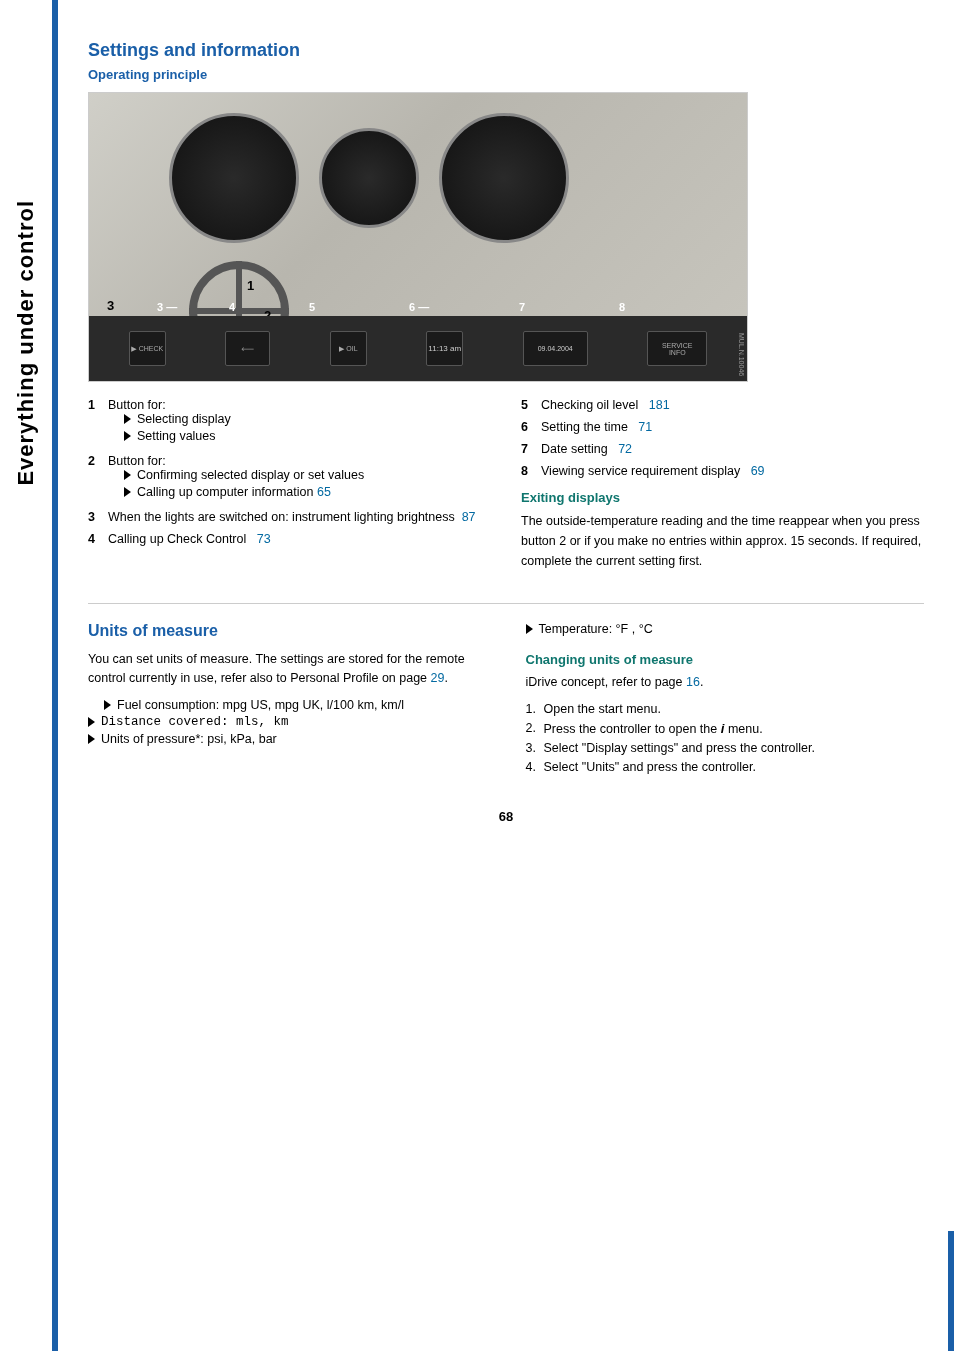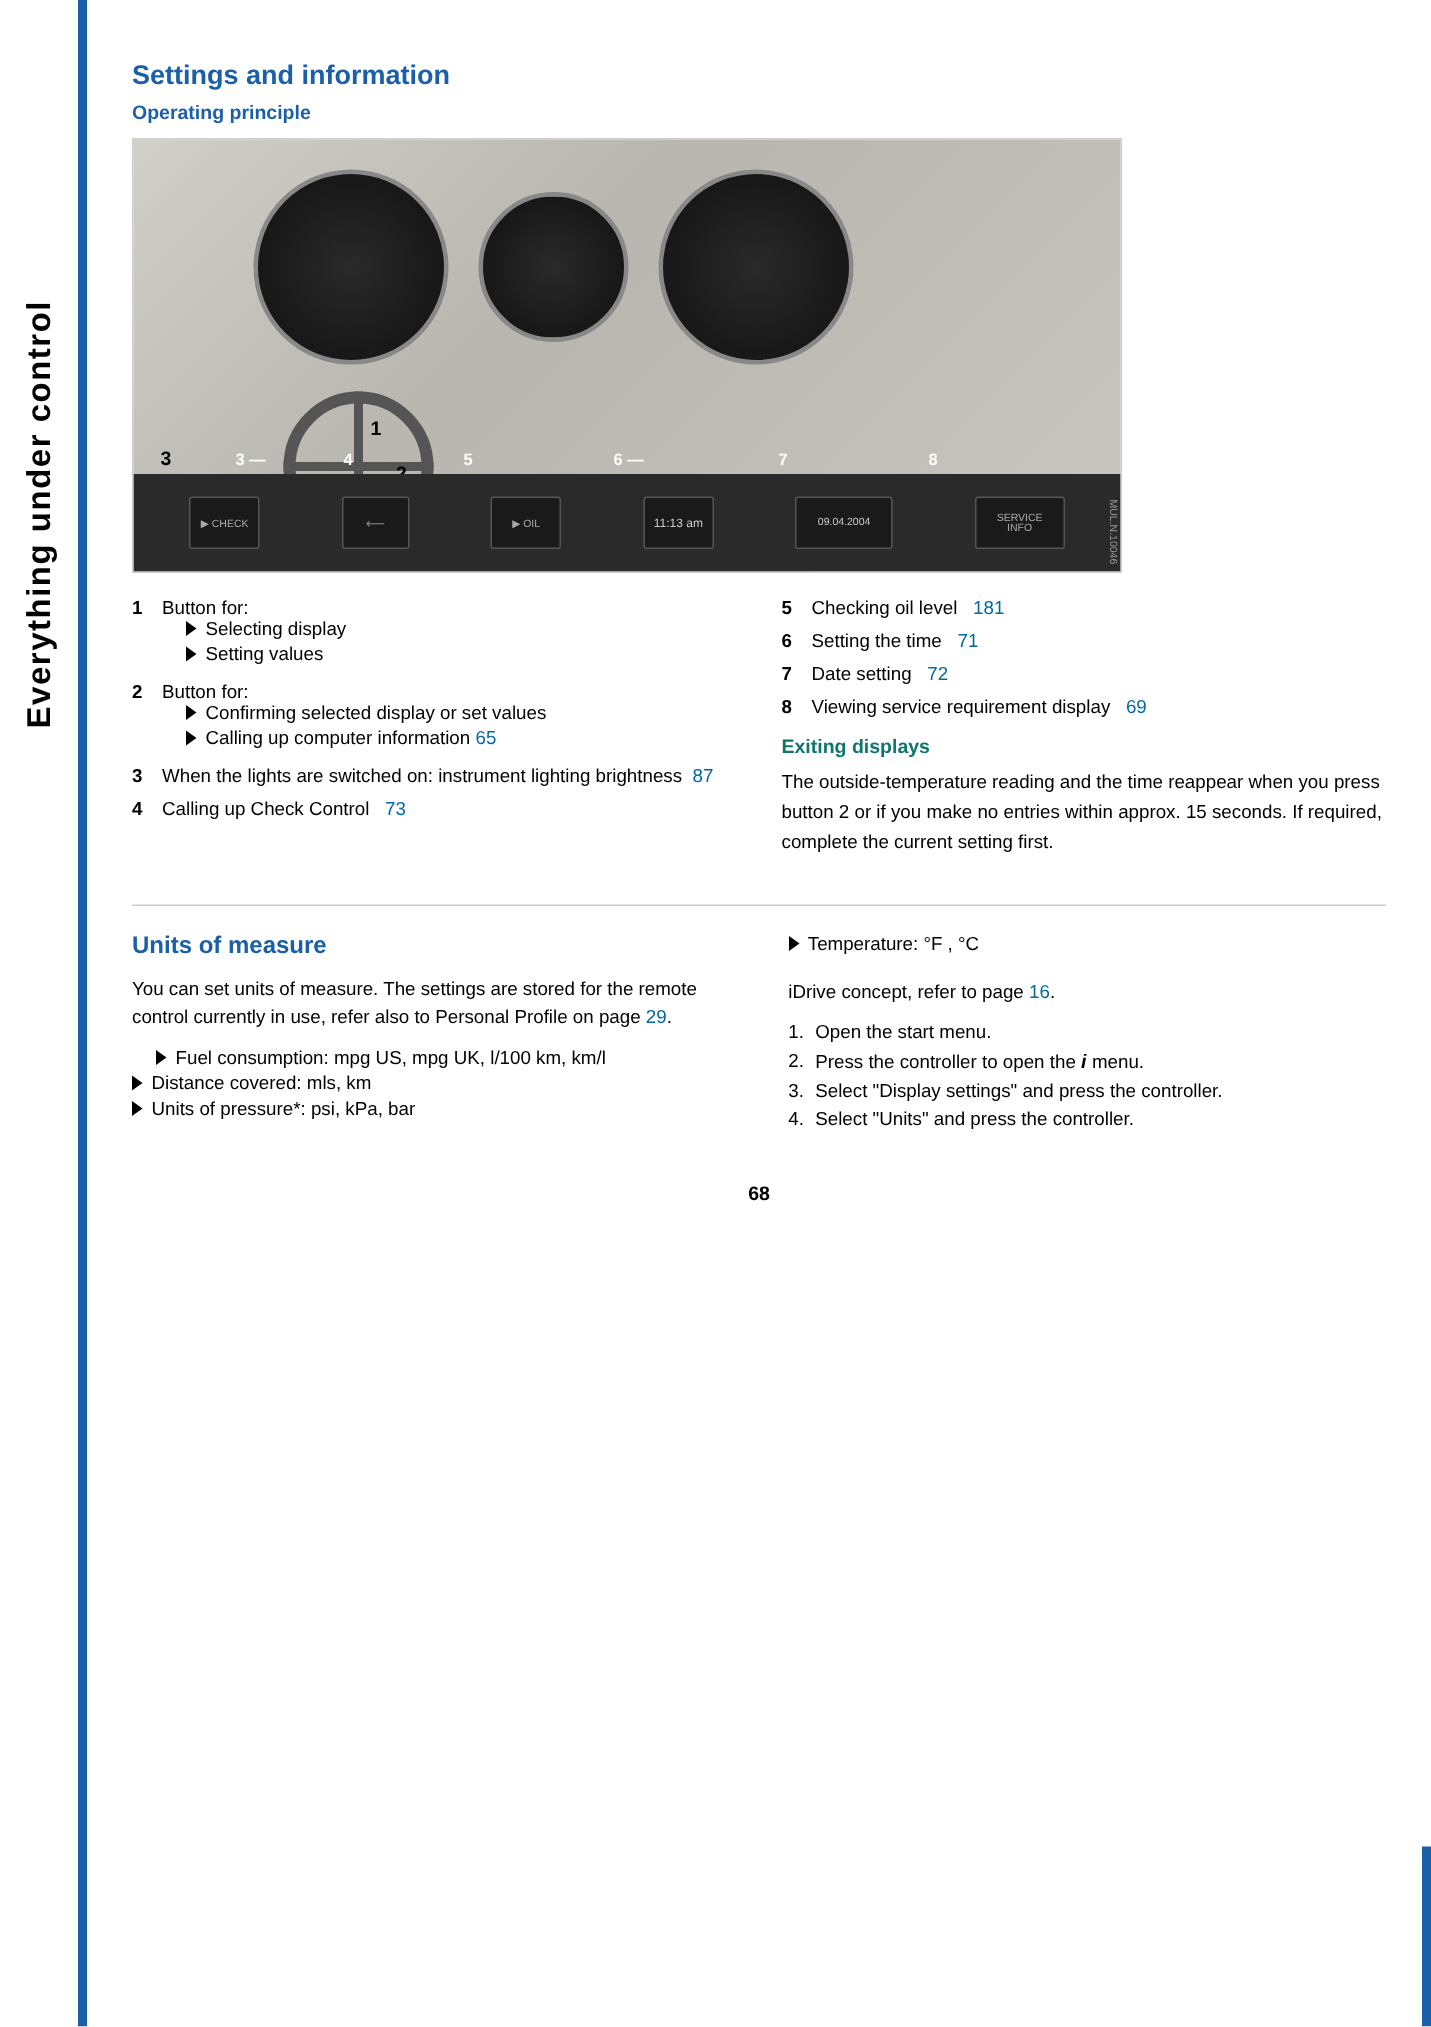--- a/index.html
+++ b/index.html
@@ -157,21 +157,21 @@
       display: flex;
       flex-direction: column;
       align-items: center;
       color: #fff;
       font-size: 8px;
     }
 
     .inst-box {
       background: #1a1a1a;
       border: 1px solid #555;
-      width: 47px;
+      width: 37px;
       height: 35px;
       display: flex;
       align-items: center;
       justify-content: center;
       color: #ccc;
       font-size: 7px;
       text-align: center;
       border-radius: 2px;
       position: relative;
     }
@@ -524,37 +524,38 @@
       <h2 class="units-title">Units of measure</h2>
       <p class="units-desc">
         <span>You can set units of measure. The settings are stored for the remote control currently in use, refer also to Personal Profile on page</span>
         <a class="blue-num">29</a>.
       </p>
 
       <div class="sub-item">
         <span class="tri-bullet"></span>
         <span>Fuel consumption: mpg US, mpg UK, l/100 km, km/l</span>
       </div>
-      <div class="sub-item" style="margin-left:0;">
+      <div class="sub-item" style="margin-left:0;font-family:Liberation Mono, monospace;">
         <span class="tri-bullet"></span>
         <span>Distance covered: mls, km</span>
       </div>
       <div class="sub-item" style="margin-left:0;">
         <span class="tri-bullet"></span>
         <span>Units of pressure*: psi, kPa, bar</span>
       </div>
     </div>
 
     <div class="bottom-right">
 
       <div class="sub-item" style="margin-left:0; margin-bottom: 16px; text-align: center;">
         <span class="tri-bullet"></span>
         <span>Temperature: °F , °C</span>
       </div>
 
+      <div class="subsection-header">Changing units of measure</div>
 
       <p class="units-desc">
         <span>iDrive concept, refer to page</span>
         <a class="blue-num">16</a>.
       </p>
 
       <div class="ordered-item">
         <span class="ord-num">1.</span>
         <span>Open the start menu.</span>
       </div>

